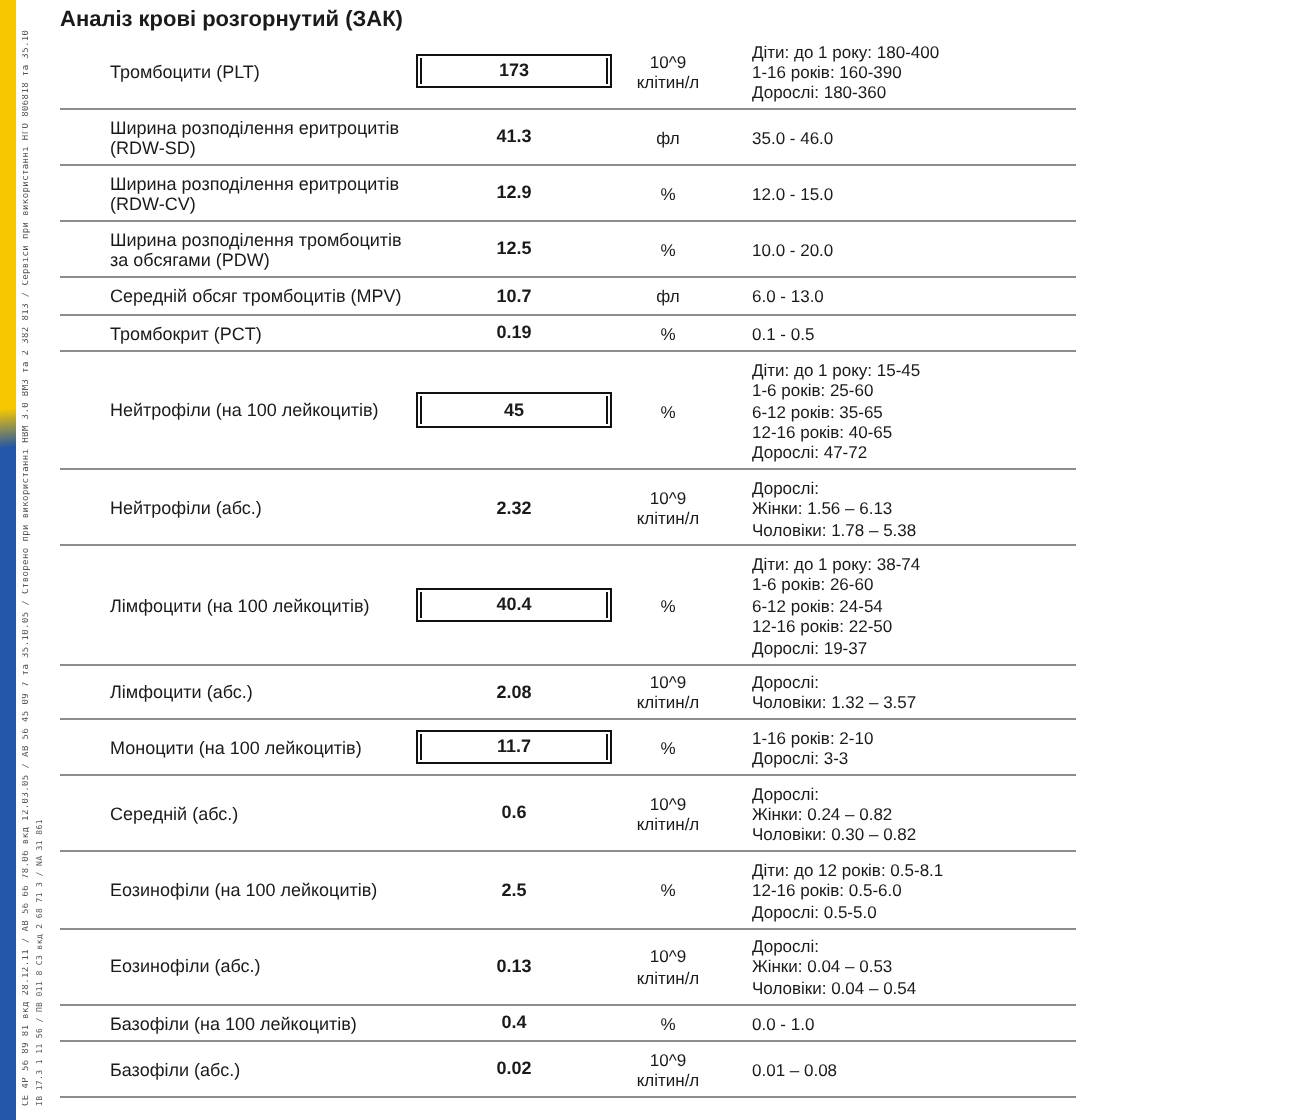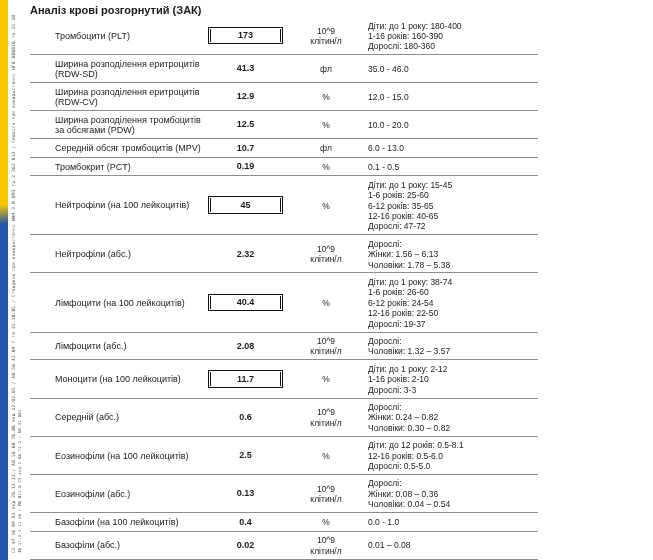--- a/index.html
+++ b/index.html
@@ -20,21 +20,21 @@
   .v1{left:11px;}
   .v2{left:17px;font-size:4px;}
   .content{position:absolute;left:30px;top:2px;width:508px;}
   .sec-title{font-weight:bold;font-size:11px;line-height:12px;padding:2px 0 1px 0;}
   .row{display:flex;align-items:center;border-bottom:1px solid #8d8d8d;
        padding:1.5px 0 2.5px 0;}
   .s0 .rows .row:last-child{border-bottom:1px solid #8d8d8d;}
   .c{box-sizing:border-box;}
   .name{flex:0 0 178px;padding-left:25px;font-size:9px;line-height:10.5px;padding-top:2px;}
   .valcell{flex:0 0 90px;padding-top:1px;}
-  .valbox{box-sizing:border-box;width:75px;}
+  .valbox{box-sizing:border-box;width:98px;}
   .valbox.boxed{border:1px solid #111;padding:1px;}
   .vinner{text-align:center;font-weight:bold;font-size:9px;line-height:10.5px;}
   .valbox.boxed .vinner{border-left:1px solid #111;border-right:1px solid #111;padding:1.5px 0;}
   .valbox.plain .vinner{padding:1px 0;}
   .unit{flex:0 0 56px;text-align:center;font-size:8.5px;line-height:10.4px;padding-top:2px;}
   .refs{flex:1 1 auto;padding-left:14px;font-size:8.5px;line-height:10.4px;padding-top:2px;}
   .refline{white-space:nowrap;}
 </style>
 </head>
 <body>
@@ -218,21 +218,20 @@
     <div class="c name">Моноцити (на 100 лейкоцитів)</div>
     <div class="c valcell">
       <div class="valbox boxed">
         <div class="vinner">11.7</div>
       </div>
     </div>
     <div class="c unit">
                 <div>%</div>
               </div>
     <div class="c refs">
-                <div class="refline">Діти: до 1 року: 2-12</div>
                 <div class="refline">1-16 років: 2-10</div>
                 <div class="refline">Дорослі: 3-3</div>
               </div>
   </div>
 
   <div class="row">
     <div class="c name">Середній (абс.)</div>
     <div class="c valcell">
       <div class="valbox plain">
         <div class="vinner">0.6</div>
@@ -272,21 +271,21 @@
       <div class="valbox plain">
         <div class="vinner">0.13</div>
       </div>
     </div>
     <div class="c unit">
                 <div>10^9</div>
                 <div>клітин/л</div>
               </div>
     <div class="c refs">
                 <div class="refline">Дорослі:</div>
-                <div class="refline">Жінки: 0.08 – 0.36</div>
+                <div class="refline">Жінки: 0.04 – 0.53</div>
                 <div class="refline">Чоловіки: 0.04 – 0.54</div>
               </div>
   </div>
 
   <div class="row">
     <div class="c name">Базофіли (на 100 лейкоцитів)</div>
     <div class="c valcell">
       <div class="valbox plain">
         <div class="vinner">0.4</div>
       </div>

